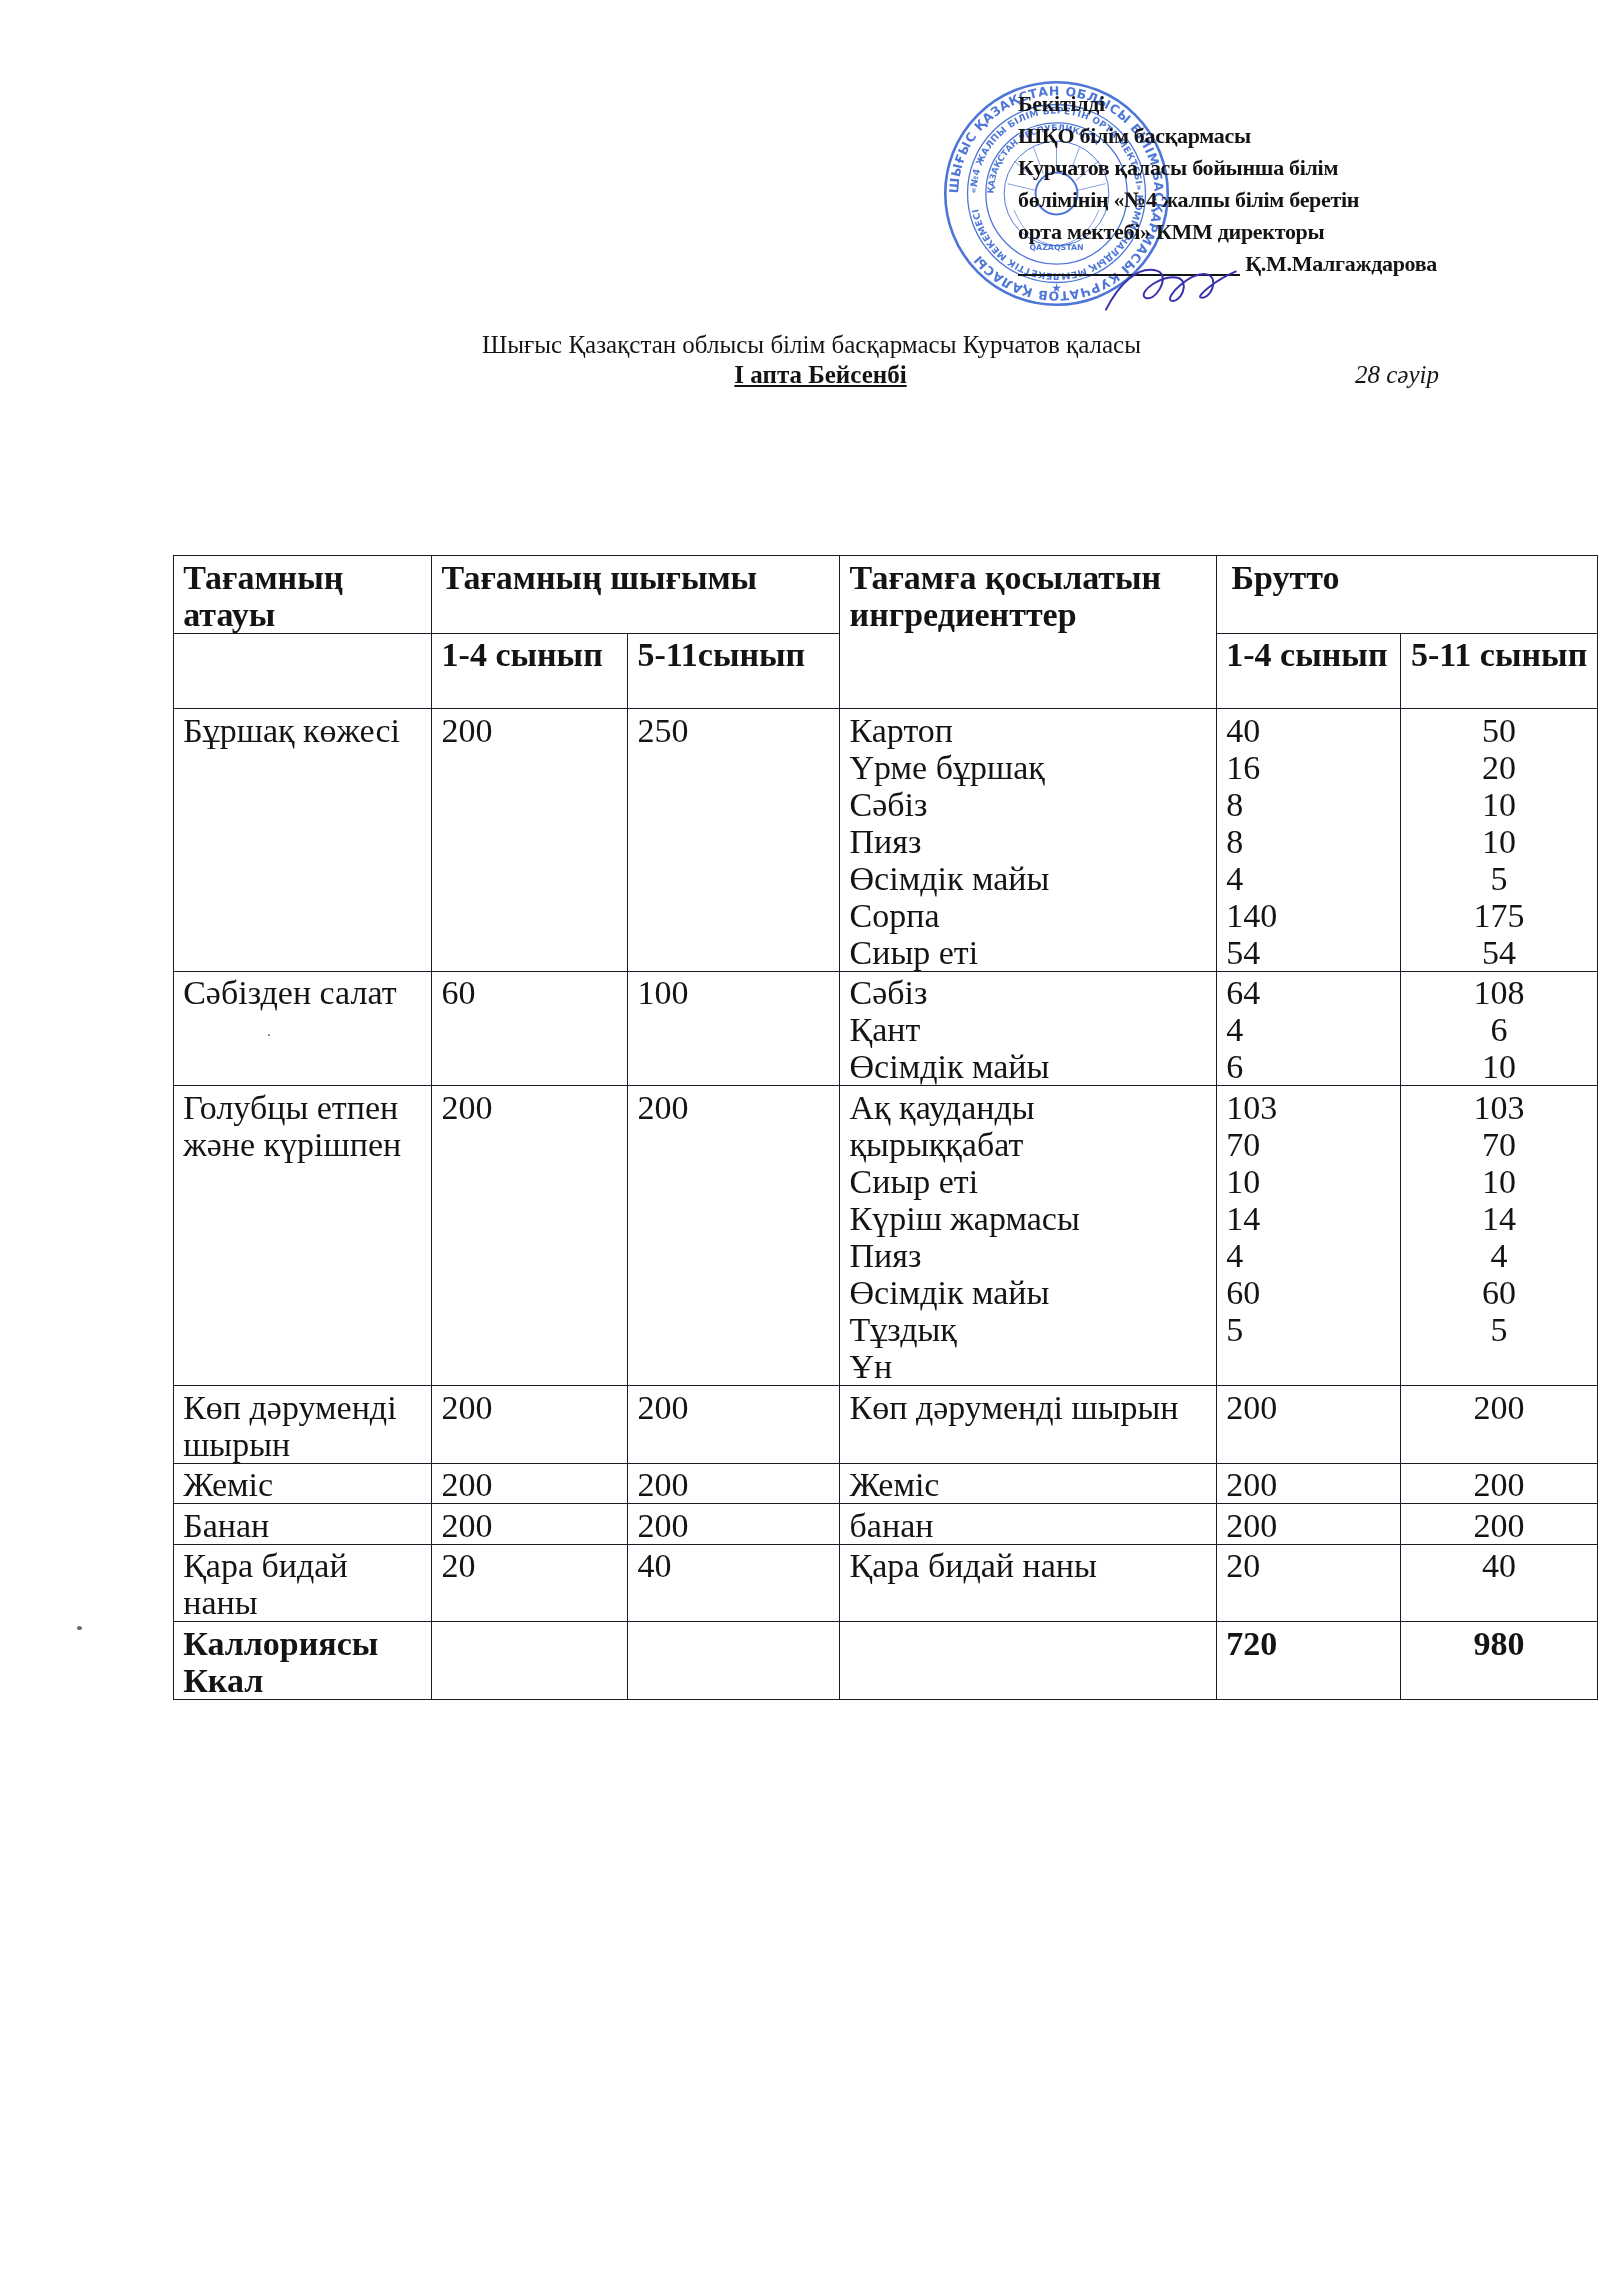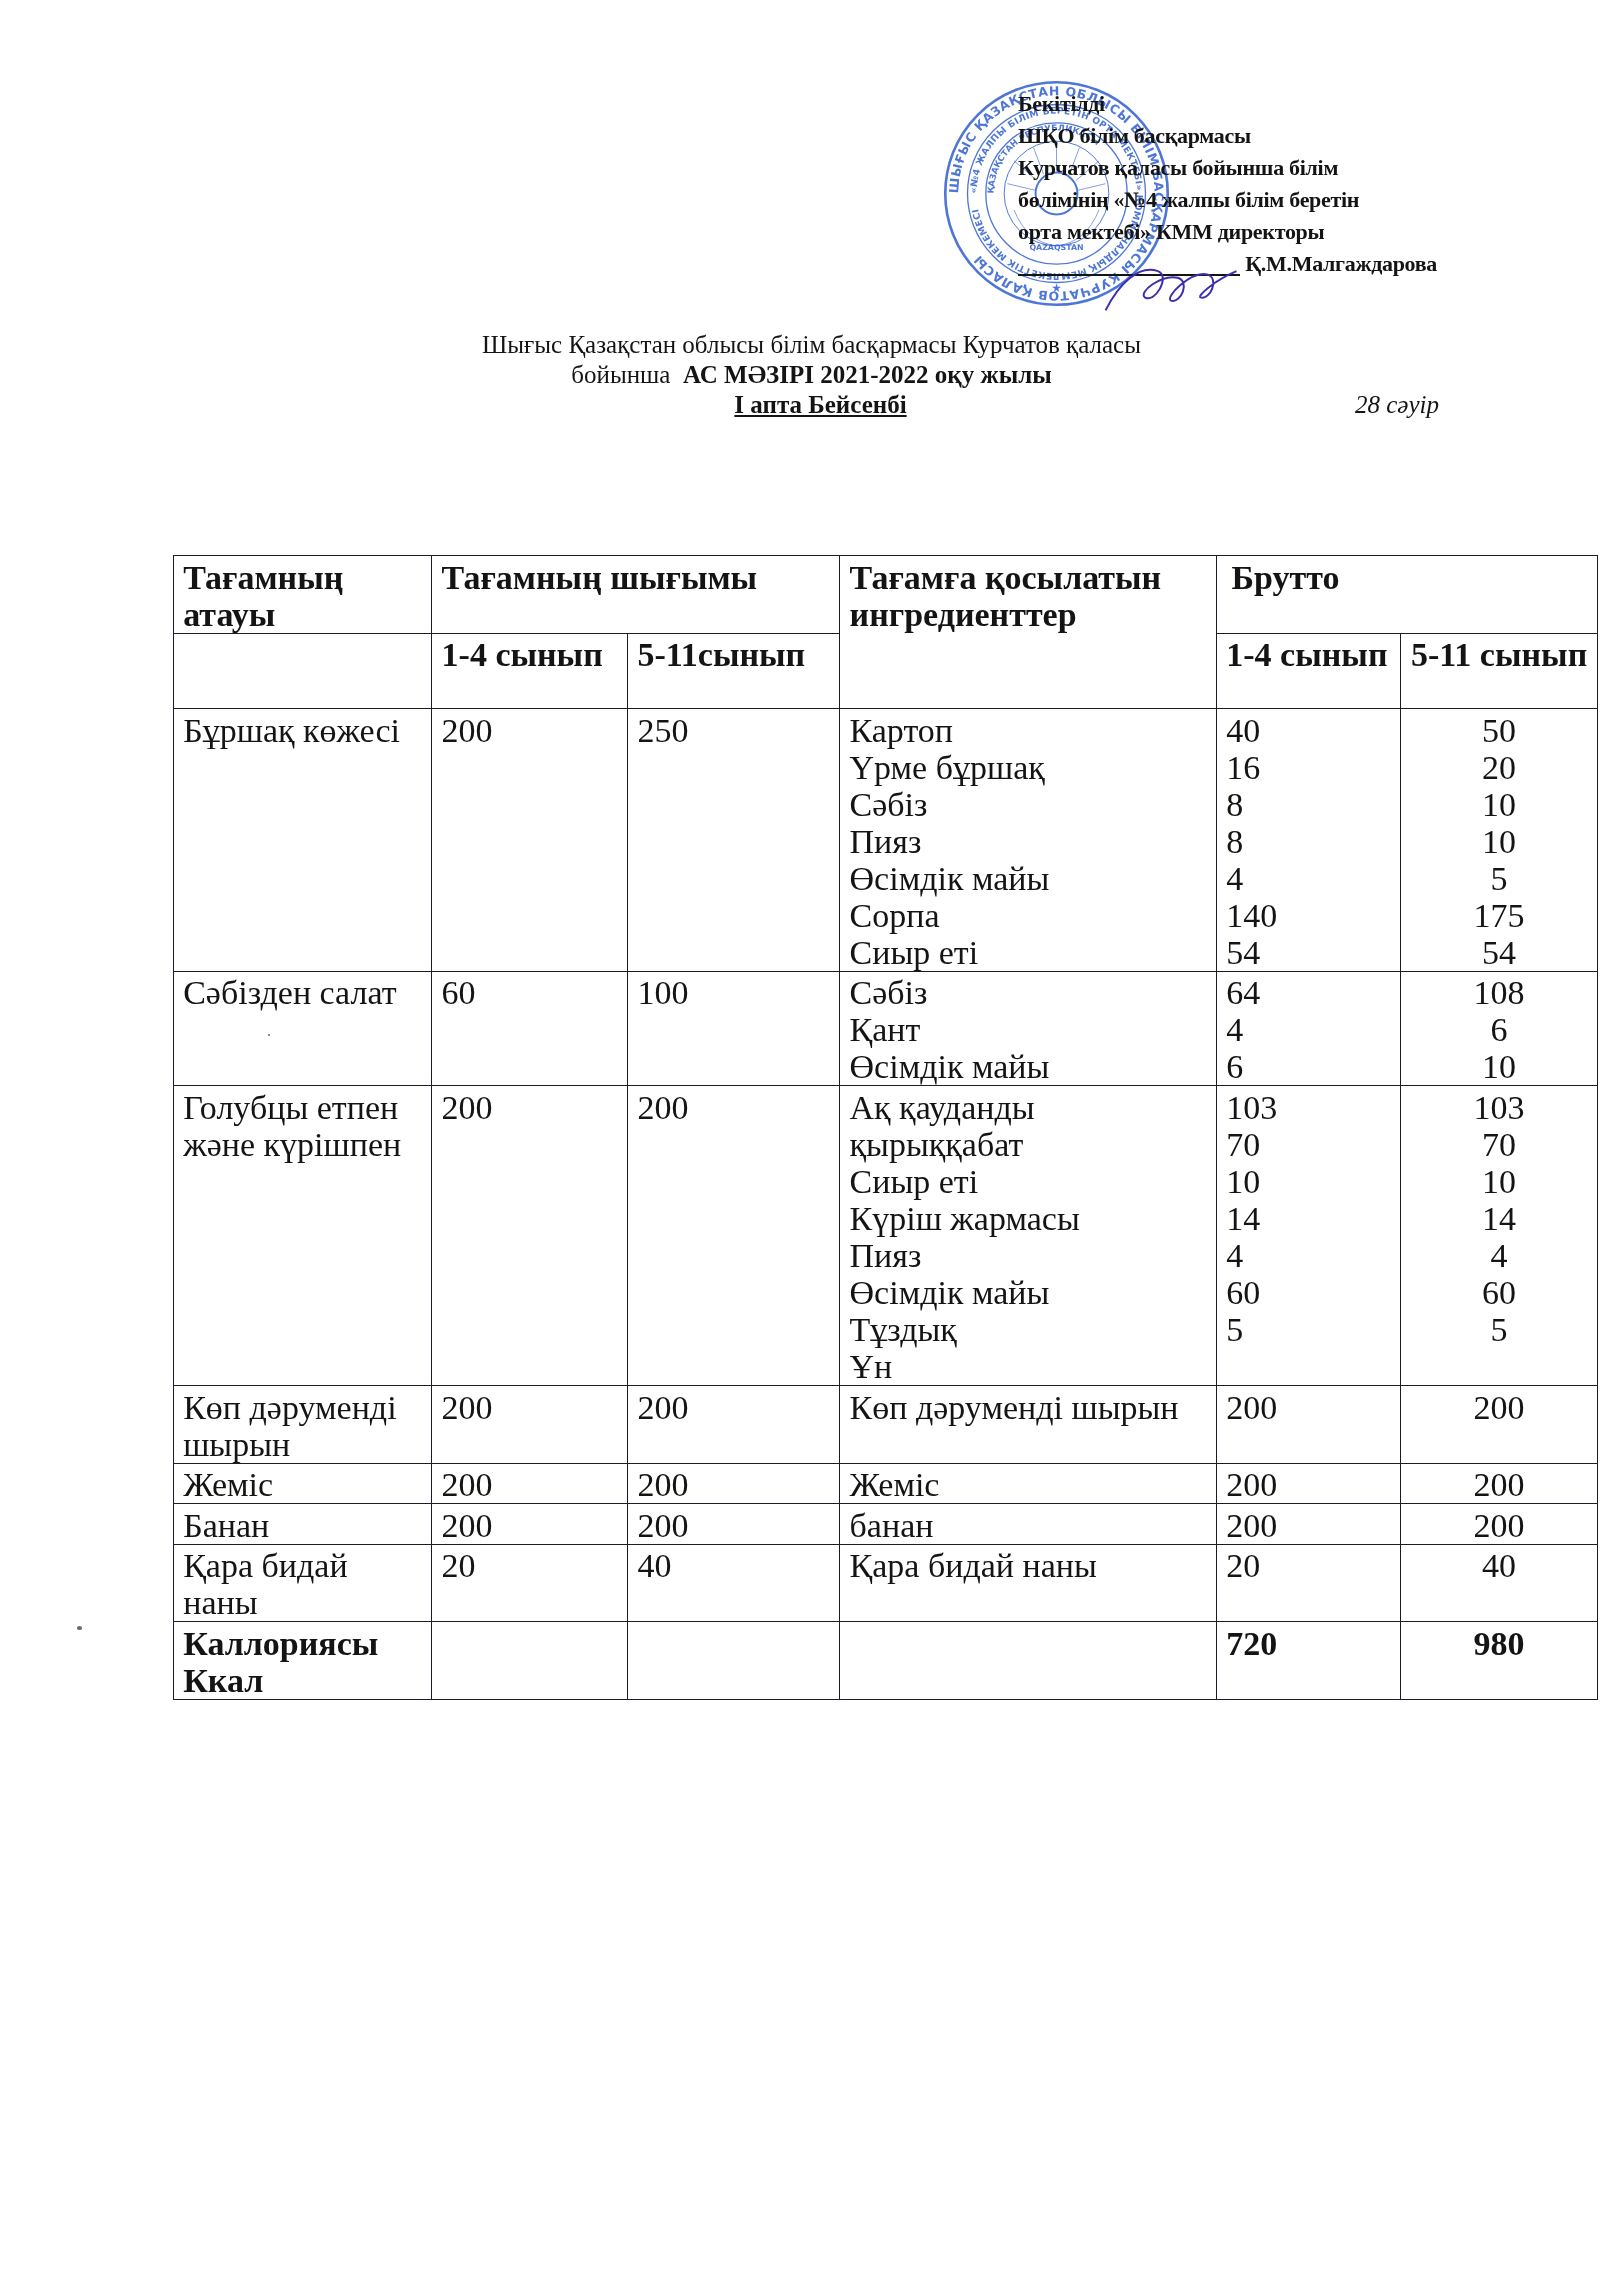--- a/index.html
+++ b/index.html
@@ -83,24 +83,20 @@
     <span class="sig-line"></span>
     <span>Қ.М.Малгаждарова</span>
   </div>
 </div>
 <svg class="signature" viewBox="0 0 220 90">
   <path d="M10 80 C 30 40, 60 10, 90 20 C 110 28, 85 70, 70 60 C 60 52, 95 25, 120 30 C 140 35, 125 70, 110 65 C 100 60, 140 20, 165 25 C 185 30, 170 65, 155 60 C 150 58, 175 35, 210 20" fill="none" stroke="#3a2fb0" stroke-width="3"></path>
 </svg>
 
 <div class="doc-header">
   <div class="hl">Шығыс Қазақстан облысы білім басқармасы Курчатов қаласы</div>
-  <div class="hl">
-    <span>бойынша</span>&nbsp;
-    <b>АС МӘЗІРІ 2021-2022 оқу жылы</b>
-  </div>
   <div class="week-row">
     <span class="week">І апта Бейсенбі</span>
     <span class="date">28 сәуір</span>
   </div>
 </div>
 
 <table class="menu">
   <tbody id="menu-body">
     <tr>
       <td class="h c1" style="height:69px">Тағамның атауы</td>

